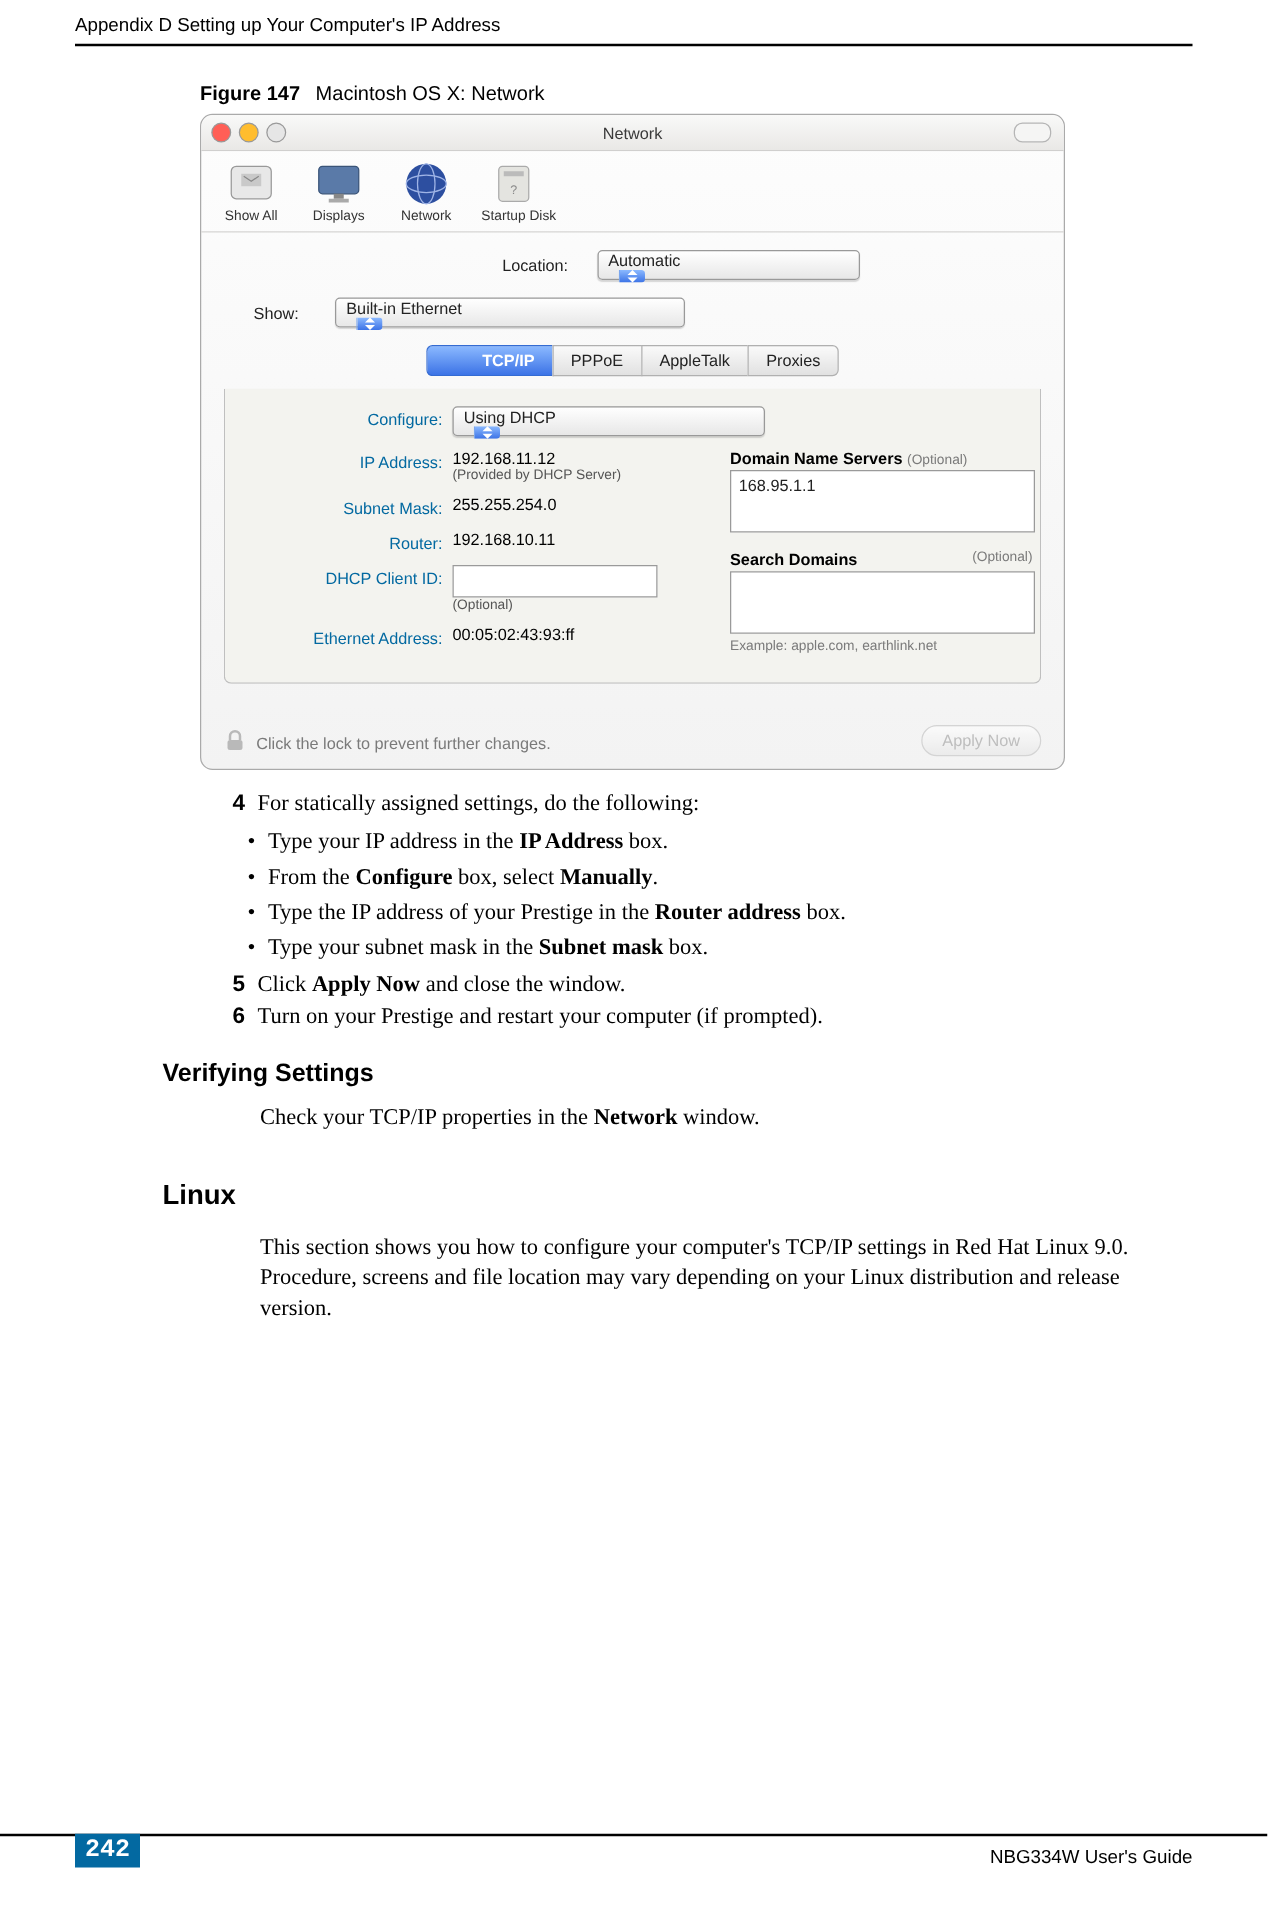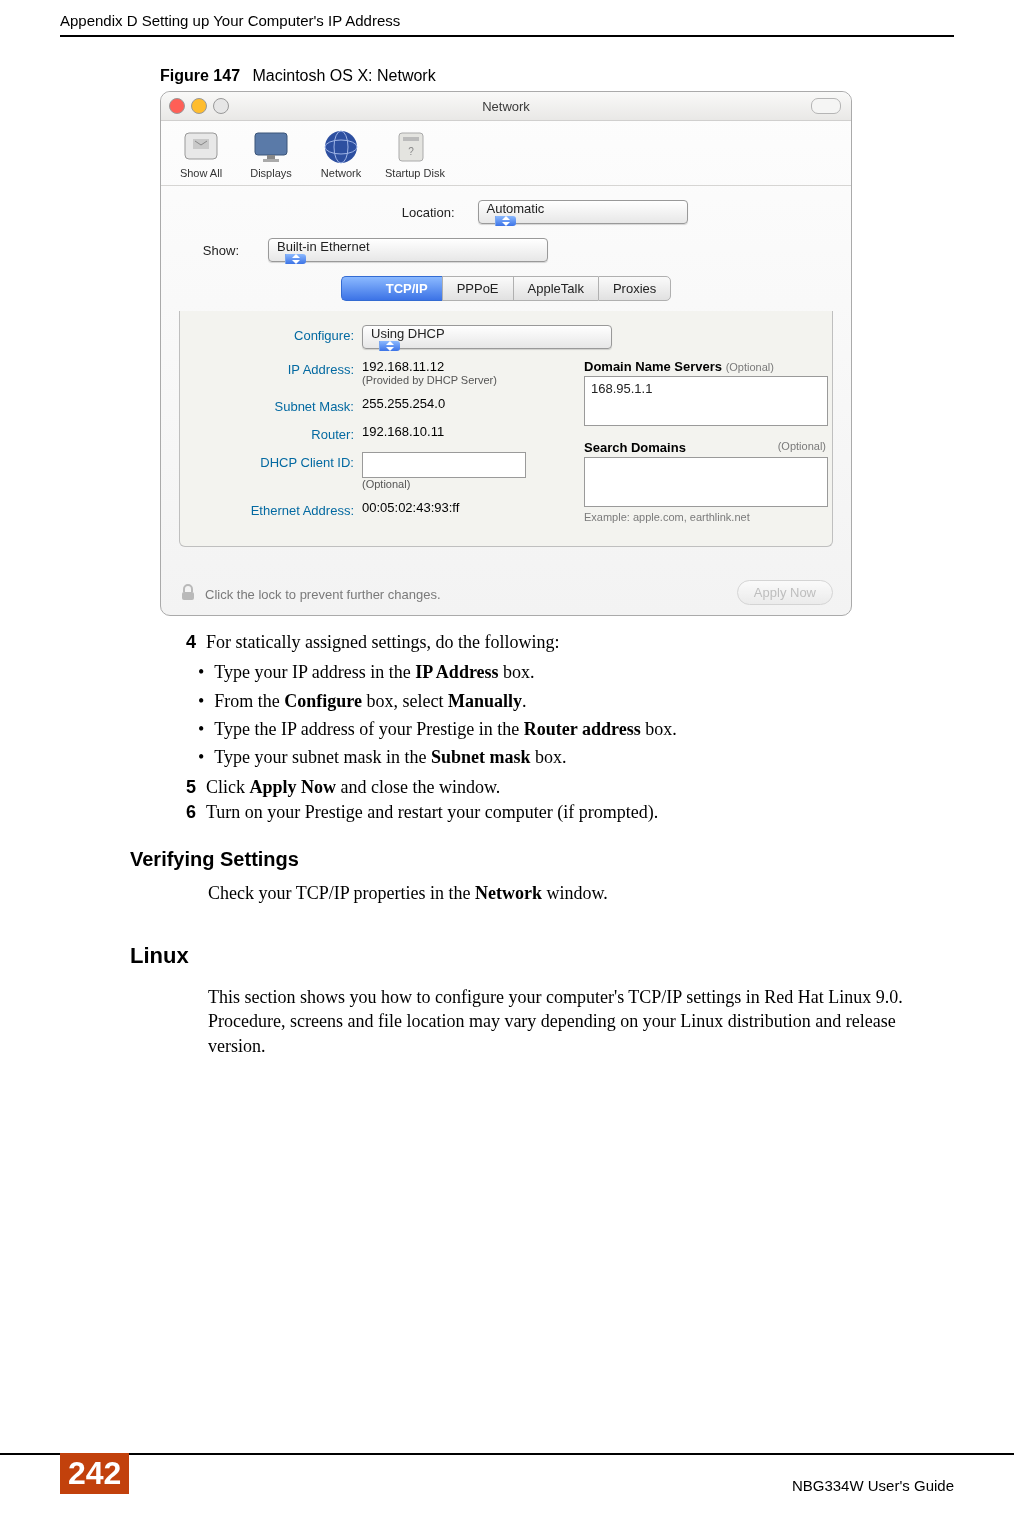--- a/index.html
+++ b/index.html
@@ -177,23 +177,23 @@
     margin: 36px 0 14px 0;
   }
 
   .footer {
     position:absolute; left:0; right:0; bottom:30px;
     padding: 0 60px;
     display:flex; justify-content:space-between; align-items:flex-end;
     border-top: 2px solid #000;
   }
   .page-no {
-    font-family: Liberation Sans, sans-serif;
-    font-weight:bold; font-size:32px;
-    background:#c2410c; color:#fff;
+    font-family: Liberation Mono, monospace;
+    font-weight:bold; font-size:20px;
+    background:#0369a1; color:#fff;
     padding: 2px 8px;
     margin-top: -2px;
   }
   .guide-name { font-family: Arial, Helvetica, sans-serif; font-size:15px; padding-top:6px;}
 
   strong, b { font-weight: bold; }
 </style>
 </head>
 <body>
 

